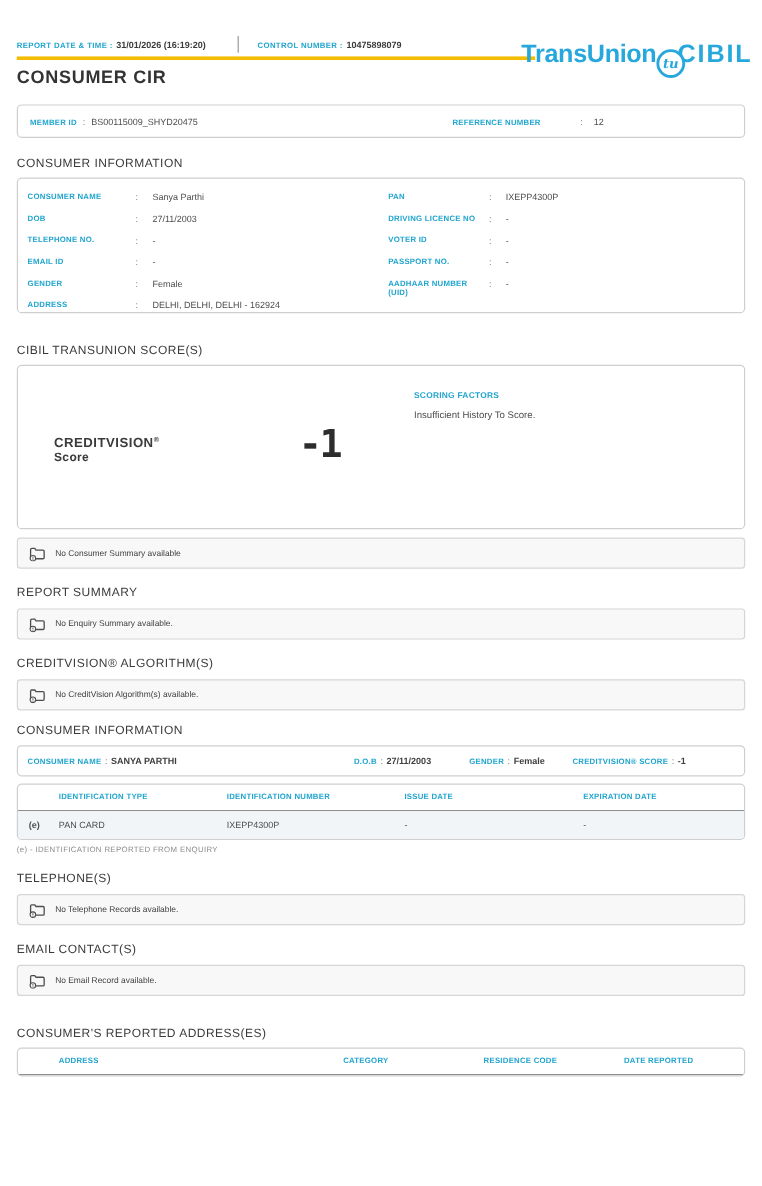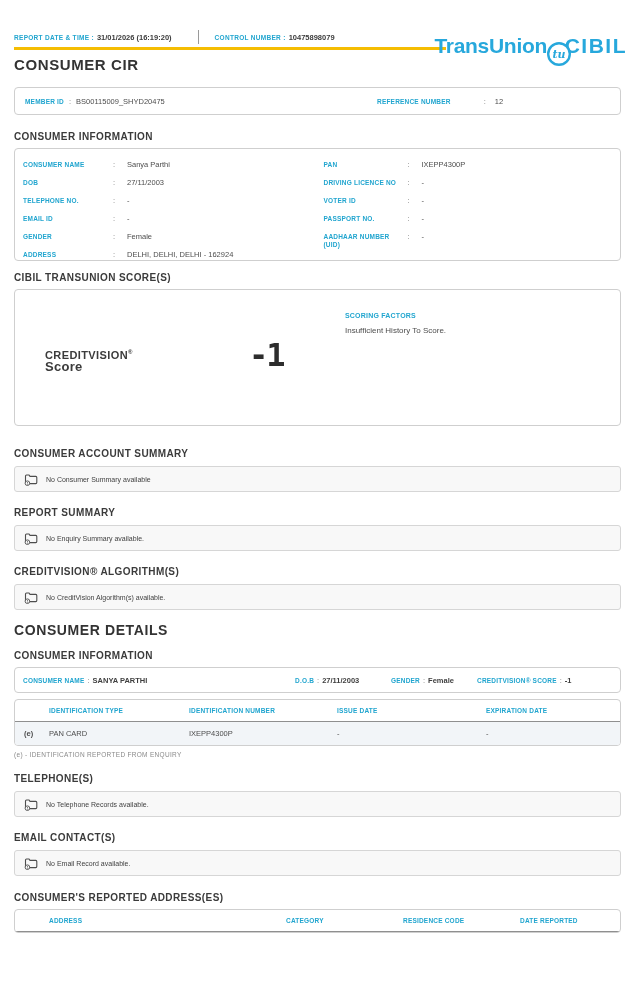--- a/index.html
+++ b/index.html
@@ -18,21 +18,21 @@
 
   
   .logo { position:absolute; top:14px; right:8px; height:44px; display:flex; align-items:flex-end; }
   .logo-tu-text { font-size:21px; font-weight:bold; color:#27a8dc; letter-spacing:-0.3px; }
   .logo-reg { font-size:5px; color:#27a8dc; align-self:flex-end; margin:0 0 2px 1px; }
   .logo-ring { position:relative; top:13px; margin:0 -7px 0 -6px; }
   .logo-cibil { font-size:21px; font-weight:bold; color:#27a8dc; letter-spacing:1.5px; }
 
   
   .page-title { margin-top:56px; font-size:15px; font-weight:bold; letter-spacing:.6px; color:#333; }
-  .sec-title { font-size:10px; font-weight:bold; letter-spacing:.4px; color:#3b3b3b; }
+  .sec-title { font-size:10px; font-weight:normal; letter-spacing:.4px; color:#3b3b3b; }
   .big-title { font-size:14px; font-weight:bold; letter-spacing:.6px; color:#333; }
   .card { border:1px solid #cfcfcf; border-radius:4px; background:#fff; }
 
   .lbl { font-size:6.5px; font-weight:bold; color:#21a5cf; letter-spacing:.2px; }
   .colon { font-size:7.5px; color:#777; }
   .val { font-size:7.5px; color:#4d4d4d; }
 
   
   .member-bar { margin-top:14px; height:28px; display:flex; align-items:center; padding:0 10px; }
   .member-left { display:flex; align-items:baseline; gap:5px; width:352px; }
@@ -44,34 +44,34 @@
   .ci-box { margin-top:6px; height:113px; padding:11px 8px; display:flex; }
   .ci-col { display:grid; grid-auto-rows:18px; align-items:start; }
   .ci-col.left  { width:50%; grid-template-columns:90px 14px auto; }
   .ci-col.right { width:50%; grid-template-columns:84px 14px auto; padding-left:6px; }
   .ci-col .lbl { padding-top:1px; line-height:8px; }
   .ci-col .val { line-height:8px; padding-top:1px; }
 
   
   .score-box { margin-top:6px; height:137px; position:relative; }
   .score-name { position:absolute; left:30px; top:57px; font-size:11px; font-weight:bold; color:#3b3b3b; letter-spacing:.4px; line-height:11px; }
-  .score-name .sub { font-size:13px; letter-spacing:.3px; }
+  .score-name .sub { font-size:10px; letter-spacing:.3px; }
   .score-name sup { font-size:6px; }
   .score-value { position:absolute; left:234px; top:46px; font-size:32px; font-weight:bold; color:#2d2d2d; font-family:"DejaVu Sans Mono","Liberation Mono",monospace; letter-spacing:-2px;}
   .scoring { position:absolute; left:330px; top:22px; }
   .scoring .lbl { font-size:7px; }
   .scoring .txt { margin-top:7px; font-size:8px; color:#4d4d4d; }
 
   
   .empty-box { margin-top:7px; height:26px; background:#f8f8f8; border:1px solid #d6d6d6; border-radius:3px; display:flex; align-items:center; gap:8px; padding:0 9px; }
   .empty-box .msg { font-size:7px; color:#3f3f3f; }
   .empty-icon { flex:0 0 auto; display:flex; }
 
-  .mt22 { margin-top:22px; } .mt17 { margin-top:11px; } .mt15 { margin-top:15px; }
-  .mt12 { margin-top:12px; } .mt10 { margin-top:16px; }
+  .mt22 { margin-top:22px; } .mt17 { margin-top:26px; } .mt15 { margin-top:15px; }
+  .mt12 { margin-top:12px; } .mt10 { margin-top:26px; }
 
   
   .cd-row { margin-top:6px; height:26px; display:flex; align-items:center; padding:0 8px; }
   .cd-pair { display:flex; align-items:baseline; gap:3px; white-space:nowrap; }
   .cd-pair .val { font-weight:bold; color:#3f3f3f; }
   .cd-pair.p1 { width:272px; } .cd-pair.p2 { width:96px; } .cd-pair.p3 { width:86px; }
 
   
   .tbl { margin-top:6px; overflow:hidden; }
   .tbl-head { display:grid; height:22px; align-items:center; border-bottom:1.5px solid #8f8f8f; }
@@ -177,21 +177,20 @@
         <span>CREDITVISION</span><sup>®</sup><br>
         <span class="sub">Score</span>
       </div>
       <div class="score-value">-1</div>
       <div class="scoring">
         <div class="lbl">SCORING FACTORS</div>
         <div class="txt">Insufficient History To Score.</div>
       </div>
     </div>
 
-    <div class="sec-title mt22">CONSUMER ACCOUNT SUMMARY</div>
     <div class="empty-box">
       <span class="empty-icon">
         <svg width="14" height="13" viewBox="0 0 14 13">
             <path d="M1.5 3 Q1.5 2 2.5 2 L5 2 L6 3.4 L11.8 3.4 Q12.8 3.4 12.8 4.4 L12.8 9.6 Q12.8 10.6 11.8 10.6 L2.5 10.6 Q1.5 10.6 1.5 9.6 Z" fill="none" stroke="#4d4d4d" stroke-width="1.1"></path>
             <circle cx="3.4" cy="10.2" r="2.3" fill="#f8f8f8" stroke="#4d4d4d" stroke-width="0.9"></circle>
             <rect x="3.1" y="8.9" width="0.7" height="1.6" fill="#4d4d4d"></rect>
             <rect x="3.1" y="11" width="0.7" height="0.7" fill="#4d4d4d"></rect>
           </svg>
       </span>
       <span class="msg">No Consumer Summary available</span>
@@ -216,21 +215,20 @@
         <svg width="14" height="13" viewBox="0 0 14 13">
             <path d="M1.5 3 Q1.5 2 2.5 2 L5 2 L6 3.4 L11.8 3.4 Q12.8 3.4 12.8 4.4 L12.8 9.6 Q12.8 10.6 11.8 10.6 L2.5 10.6 Q1.5 10.6 1.5 9.6 Z" fill="none" stroke="#4d4d4d" stroke-width="1.1"></path>
             <circle cx="3.4" cy="10.2" r="2.3" fill="#f8f8f8" stroke="#4d4d4d" stroke-width="0.9"></circle>
             <rect x="3.1" y="8.9" width="0.7" height="1.6" fill="#4d4d4d"></rect>
             <rect x="3.1" y="11" width="0.7" height="0.7" fill="#4d4d4d"></rect>
           </svg>
       </span>
       <span class="msg">No CreditVision Algorithm(s) available.</span>
     </div>
 
-    <div class="big-title mt12">CONSUMER DETAILS</div>
     <div class="sec-title mt12">CONSUMER INFORMATION</div>
     <div class="card cd-row">
       <div class="cd-pair p1">
         <span class="lbl">CONSUMER NAME</span>
         <span class="colon">:</span>
         <span class="val">SANYA PARTHI</span>
       </div>
       <div class="cd-pair p2">
         <span class="lbl">D.O.B</span>
         <span class="colon">:</span>

